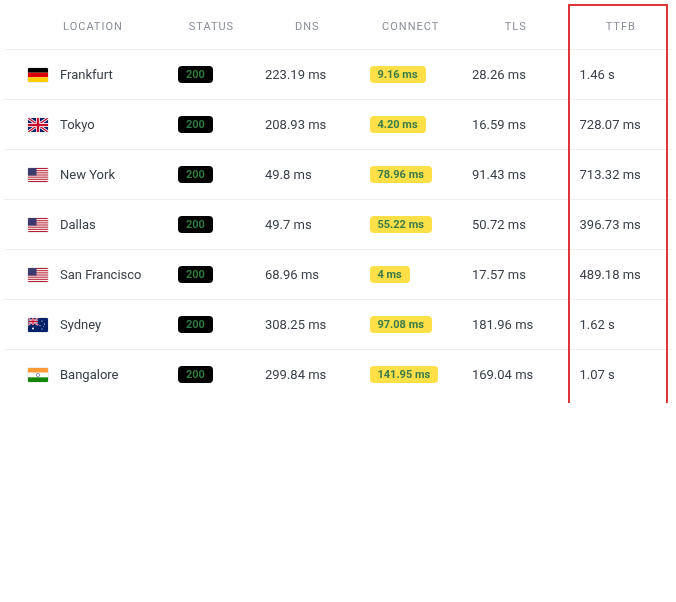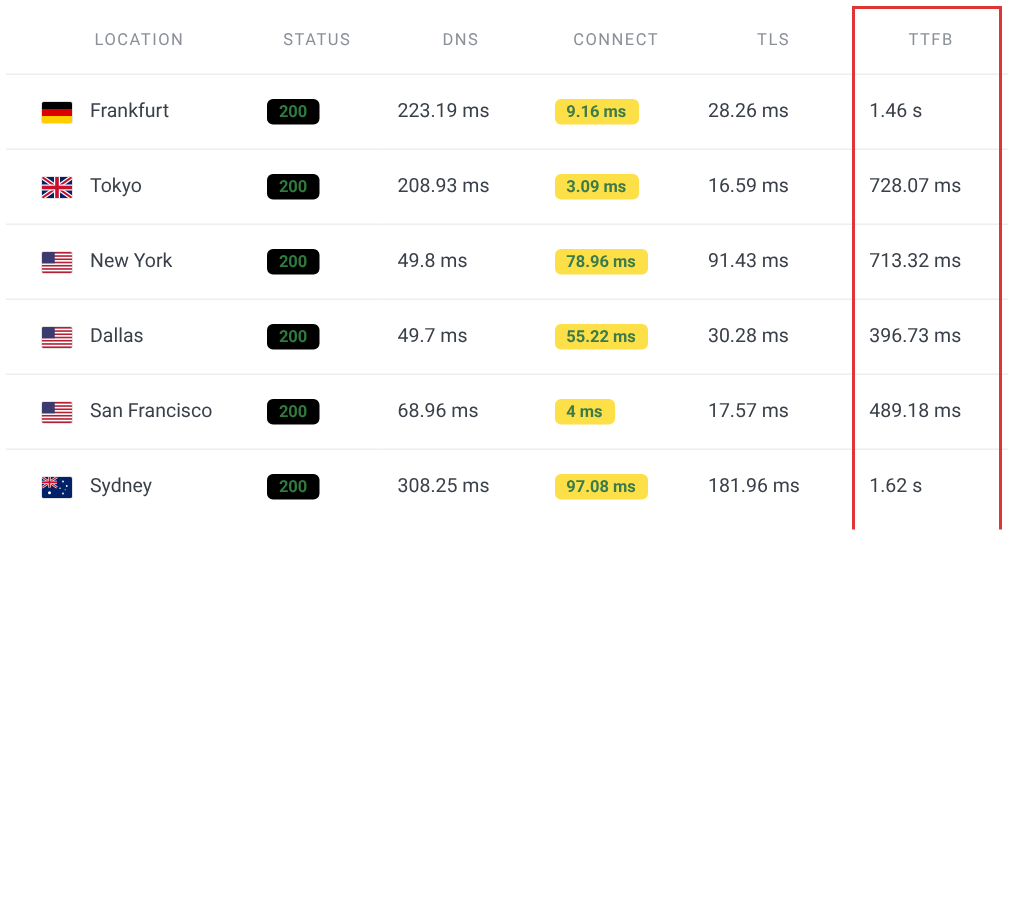--- a/index.html
+++ b/index.html
@@ -142,21 +142,21 @@
                   <rect y="5" width="20" height="4" fill="#fff"></rect>
                   <rect x="8.8" width="2.4" height="14" fill="#C8102E"></rect>
                   <rect y="5.8" width="20" height="2.4" fill="#C8102E"></rect>
                 </svg>
               </span>
               <span>Tokyo</span>
             </div>
           </td>
           <td><span class="badge">200</span></td>
           <td>208.93 ms</td>
-          <td><span class="badge-connect">3.09 ms</span></td>
+          <td><span class="badge-connect">4.20 ms</span></td>
           <td>16.59 ms</td>
           <td>728.07 ms</td>
         </tr>
         <tr>
           <td class="first">
             <div class="loc">
               <span class="flag">
                 <svg viewBox="0 0 20 14">
                   <rect width="20" height="14" fill="#B22234"></rect>
                   <g fill="#fff">
@@ -195,21 +195,21 @@
                   </g>
                   <rect width="8.5" height="7.54" fill="#3C3B6E"></rect>
                 </svg>
               </span>
               <span>Dallas</span>
             </div>
           </td>
           <td><span class="badge">200</span></td>
           <td>49.7 ms</td>
           <td><span class="badge-connect">55.22 ms</span></td>
-          <td>30.28 ms</td>
+          <td>50.72 ms</td>
           <td>396.73 ms</td>
         </tr>
         <tr>
           <td class="first">
             <div class="loc">
               <span class="flag">
                 <svg viewBox="0 0 20 14">
                   <rect width="20" height="14" fill="#B22234"></rect>
                   <g fill="#fff">
                     <rect y="1.08" width="20" height="1.08"></rect>
@@ -254,16 +254,36 @@
               </span>
               <span>Sydney</span>
             </div>
           </td>
           <td><span class="badge">200</span></td>
           <td>308.25 ms</td>
           <td><span class="badge-connect">97.08 ms</span></td>
           <td>181.96 ms</td>
           <td>1.62 s</td>
         </tr>
+        <tr>
+          <td class="first">
+            <div class="loc">
+              <span class="flag">
+                <svg viewBox="0 0 20 14">
+                  <rect width="20" height="4.67" fill="#FF9933"></rect>
+                  <rect y="4.67" width="20" height="4.67" fill="#fff"></rect>
+                  <rect y="9.33" width="20" height="4.67" fill="#138808"></rect>
+                  <circle cx="10" cy="7" r="1.6" fill="none" stroke="#000080" stroke-width="0.4"></circle>
+                </svg>
+              </span>
+              <span>Bangalore</span>
+            </div>
+          </td>
+          <td><span class="badge">200</span></td>
+          <td>299.84 ms</td>
+          <td><span class="badge-connect">141.95 ms</span></td>
+          <td>169.04 ms</td>
+          <td>1.07 s</td>
+        </tr>
       </tbody>
   </table>
   <div class="highlight-box" style="left:568px;top:4px;width:100px;height:590px;"></div>
 </div>
 
 </body></html>

